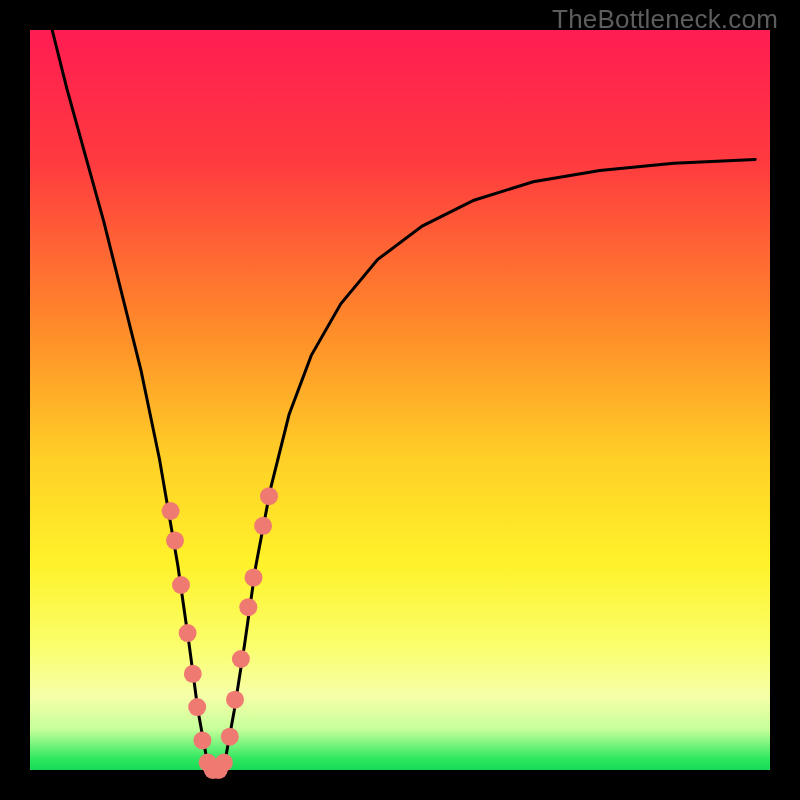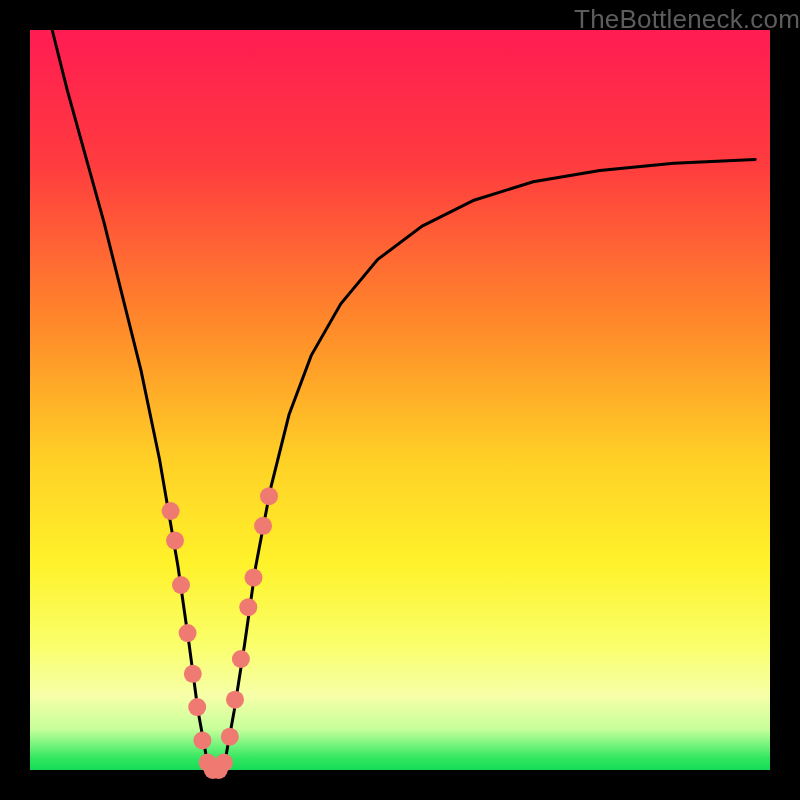--- a/index.html
+++ b/index.html
@@ -18,21 +18,21 @@
     background: #000000;
   }
   svg.plot {
     position: absolute;
     top: 0;
     left: 0;
   }
   .watermark {
     position: absolute;
     top: 4px;
-    right: 0;
+    right: 22px;
     color: #5d5d5d;
     font-size: 26px;
     font-weight: 400;
     letter-spacing: 0.2px;
     user-select: none;
   }
 </style>
 </head>
 <body>
 

